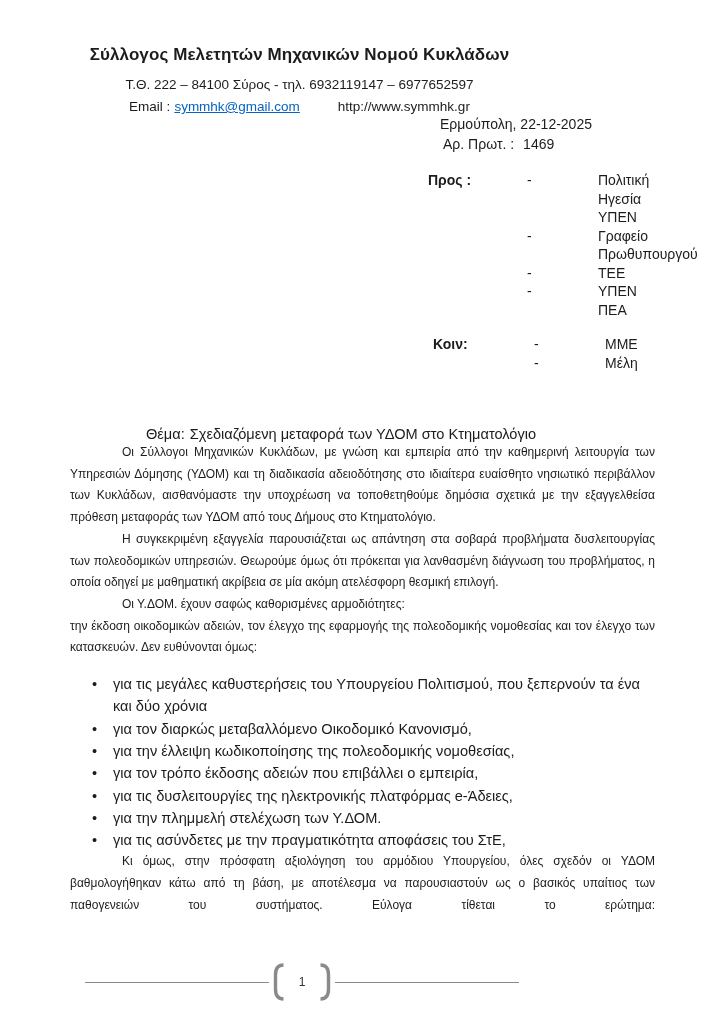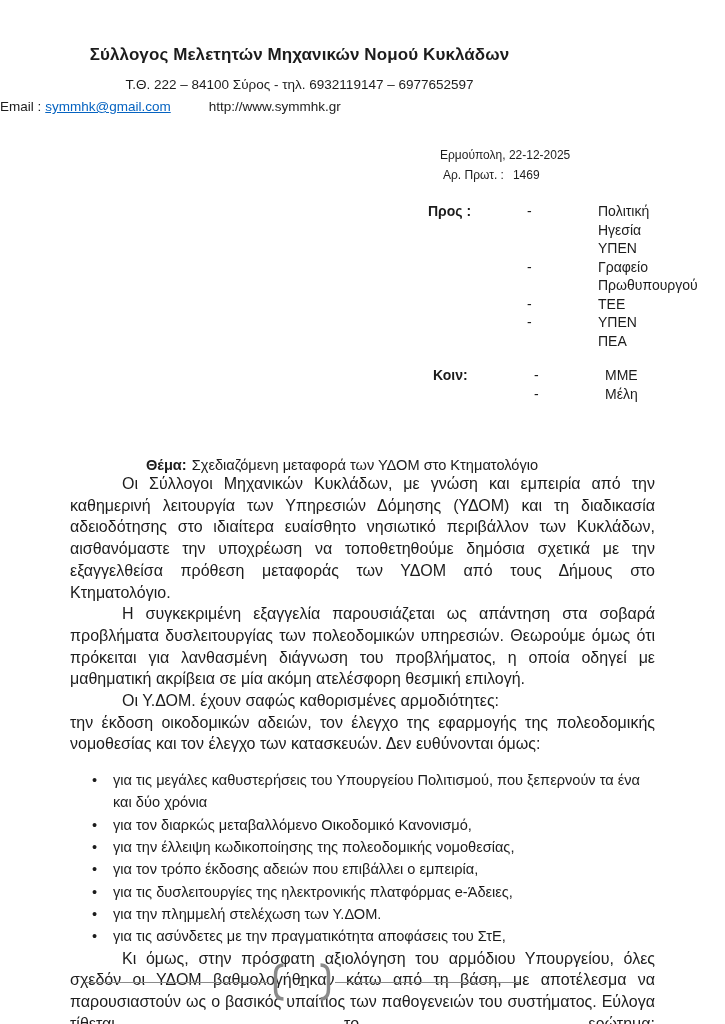--- a/index.html
+++ b/index.html
@@ -20,35 +20,35 @@
     font-size: 17px;
     letter-spacing: 0.1px;
   }
   .doc-address {
     margin-top: 12px;
     text-align: center;
     font-size: 13.5px;
   }
   .doc-contact {
     margin-top: 7px;
+    text-align: center;
     font-size: 13.5px;
   }
   .doc-contact .email-label { margin-right: 4px; }
   .doc-contact a.email-link {
     color: #0563C1;
     text-decoration: underline;
     cursor: pointer;
   }
   .doc-contact .website { margin-left: 38px; color: #1c1c1c; }
 
   
   .meta-block {
-    margin-top: 31px;
     margin-left: 440px;
-    font-size: 12px;
+    font-size: 14px;
     line-height: 20px;
   }
   .meta-block .protocol-line { margin-left: 3px; }
   .meta-block .protocol-number { margin-left: 9px; }
 
   
   .addr-group { font-size: 14px; line-height: 18.5px; }
   .to-group  { margin-top: 17px; margin-left: 428px; }
   .cc-group  { margin-top: 16px; margin-left: 433px; }
   .addr-row { display: flex; gap: 47px; }
@@ -57,25 +57,25 @@
   .cc-group .addr-label { width: 46px; flex: 0 0 46px; }
 
   
   .body-col { margin: 0 70px 0 70px; width: 585px; }
 
   .subject-line {
     margin-top: 54px;
     padding-left: 76px;
     font-size: 14.6px;
   }
-  .subject-label { font-weight: bold; }
+  .subject-label { font-weight: normal; }
   .subject-text { margin-left: 5px; }
 
   p.body-para {
-    font-size: 16px;
+    font-size: 12px;
     line-height: 21.7px;
     text-align: justify;
     text-indent: 52px;
     margin: 0;
   }
   .para-1 { margin-top: 24px; }
   .para-2 { margin-top: 12px; }
   .bold-statement {
     margin-top: 12px;
     font-weight: normal;

